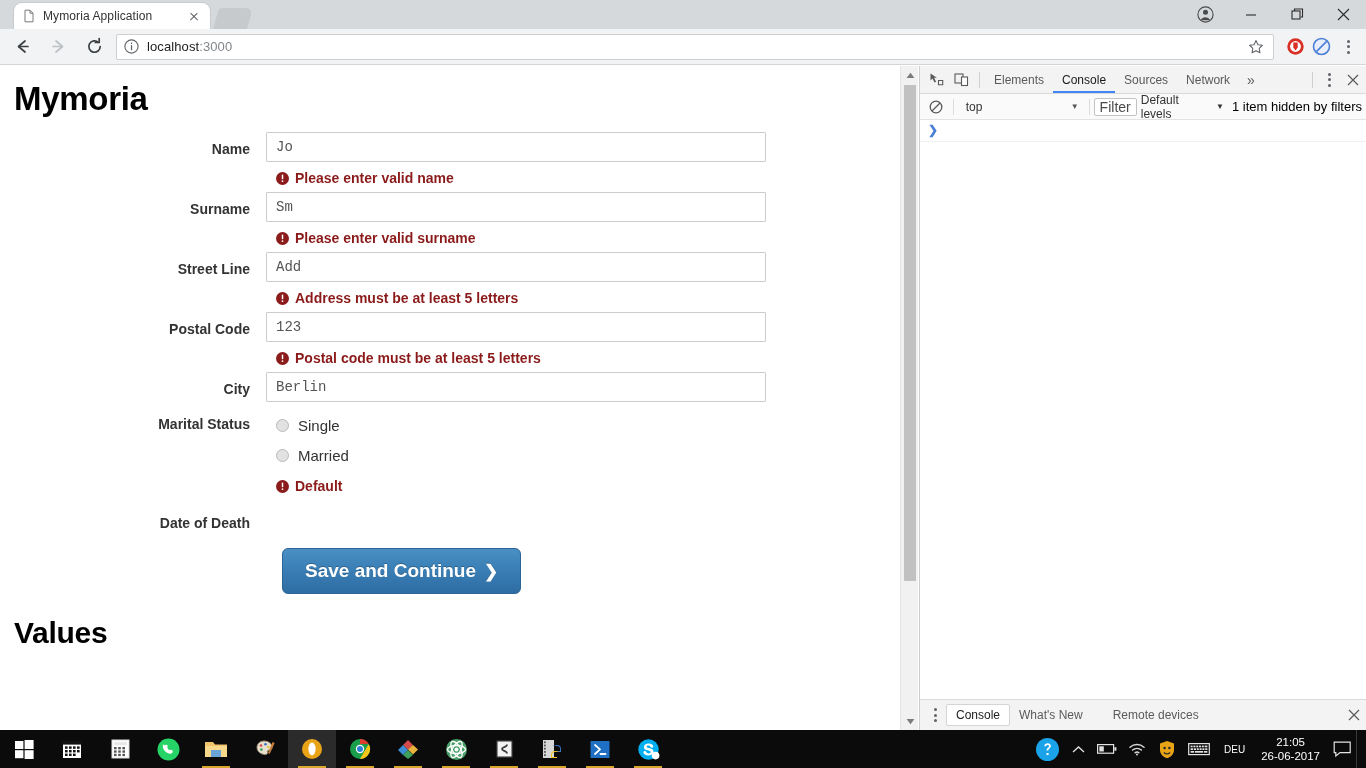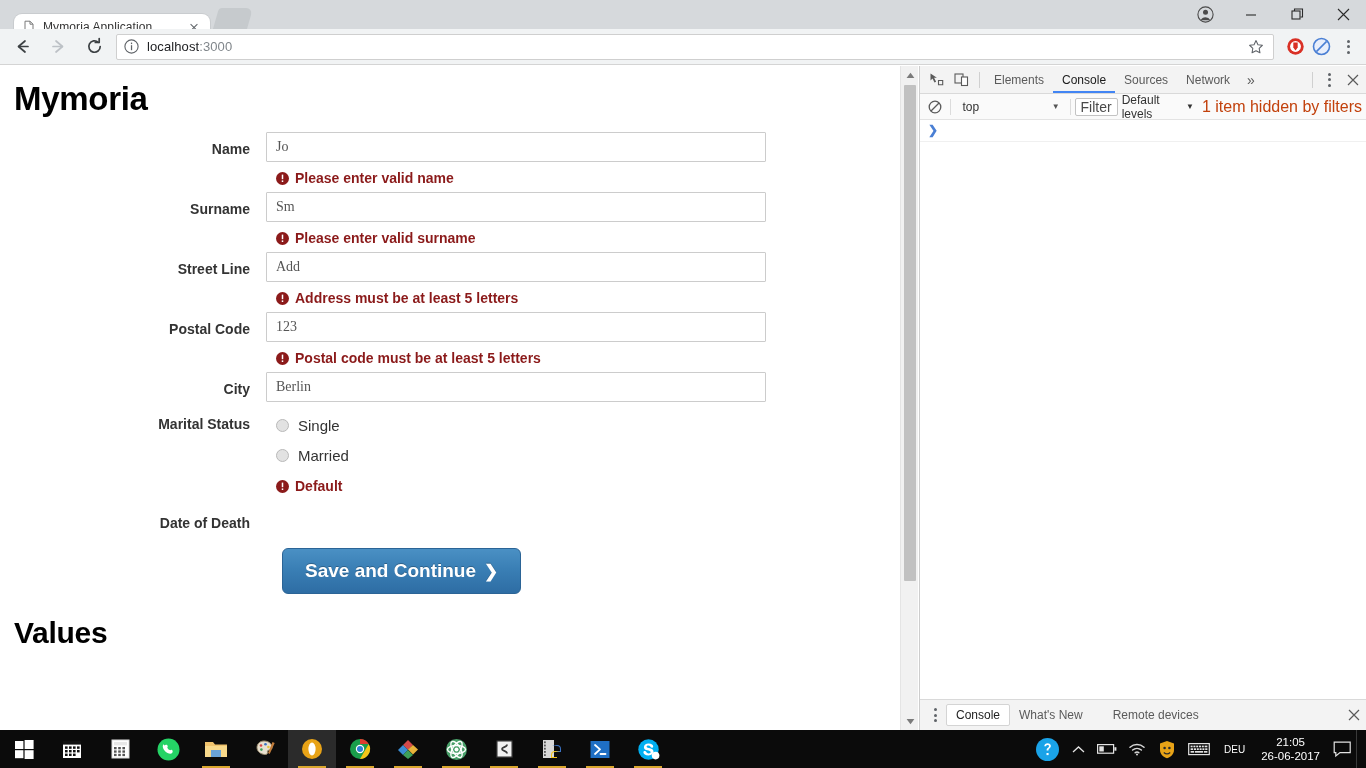--- a/index.html
+++ b/index.html
@@ -16,21 +16,20 @@
   
   .tabstrip {
     position:absolute; left:0; top:0; width:1366px; height:29px;
     background:#d6d9dc;
   }
   .tab {
     position:absolute; left:14px; top:3px; width:196px; height:26px;
     background:#fff; border-radius:8px 8px 0 0;
     display:flex; align-items:center; padding:0 8px;
     box-shadow: 0 0 0 1px rgba(0,0,0,.06);
-    margin-top: 11px;
   }
   .tab-favicon { width:14px; height:14px; flex:0 0 14px; margin-right:7px; position:relative; }
   .tab-favicon svg { display:block; }
   .tab-title {
     flex:1 1 auto; font-size:12px; color:#333; white-space:nowrap;
     overflow:hidden; text-overflow:ellipsis; letter-spacing:.1px;
   }
   .tab-close { flex:0 0 16px; width:16px; height:16px; position:relative; margin-left:4px; }
   .tab-close::before, .tab-close::after {
     content:''; position:absolute; left:3px; top:7.5px; width:10px; height:1.4px; background:#5f6368;
@@ -86,21 +85,21 @@
 
   .form { margin-top:14px; }
   .form-row { display:flex; align-items:flex-start; margin-bottom:3px; }
   .form-label {
     width:266px; flex:0 0 266px; text-align:right; padding-right:16px;
     font-size:14px; font-weight:bold; color:#333; padding-top:9px;
   }
   .form-control { flex:1 1 auto; }
   .txt {
     width:500px; height:30px; border:1px solid #ccc; background:#fff;
-    font-family:Liberation Serif, serif; font-size:14px; color:#555;
+    font-family:Liberation Mono, monospace; font-size:14px; color:#555;
     padding:0 9px; border-radius:1px; outline:none; display:block;
   }
   .txt.narrow { width:213px; }
   .err {
     display:flex; align-items:center; gap:6px;
     font-size:14px; font-weight:bold; color:#8b1a1a;
     margin:5px 0 0 10px; height:22px;
   }
   .err-icon { width:13px; height:13px; flex:0 0 13px; }
   .radio-row { display:flex; align-items:center; height:30px; margin-left:10px; }
@@ -162,21 +161,21 @@
     font-size:12px; color:#333; padding-left:8px; position:relative;
   }
   .dt-ctx .caret { margin-left:auto; margin-right:6px; font-size:8px; color:#555; }
   .dt-vline { width:1px; height:16px; background:#dcdcdc; }
   .dt-filter {
     height:18px; border:1px solid #c3c3c3; background:#fff; border-radius:2px;
     font-size:14px; color:#4a4a4a; padding:0 5px; display:flex; align-items:center;
   }
   .dt-levels { font-size:12px; color:#333; display:flex; align-items:center; gap:4px; }
   .dt-levels .caret { font-size:8px; }
-  .dt-hidden { font-size:16px; color:#c2410c; margin-left:4px; white-space:nowrap; }
+  .dt-hidden { font-size:13px; color:#000000; margin-left:4px; white-space:nowrap; }
 
   .dt-console { position:absolute; left:0; top:54px; right:0; bottom:31px; background:#fff; }
   .dt-prompt {
     display:flex; align-items:flex-start; padding:4px 0 0 8px;
     border-bottom:1px solid #f0f0f0; height:22px;
   }
   .dt-caret-blue { color:#4a7fd4; font-size:12px; font-weight:bold; line-height:1; }
 
   .dt-drawer {
     position:absolute; left:0; bottom:0; width:447px; height:31px;

